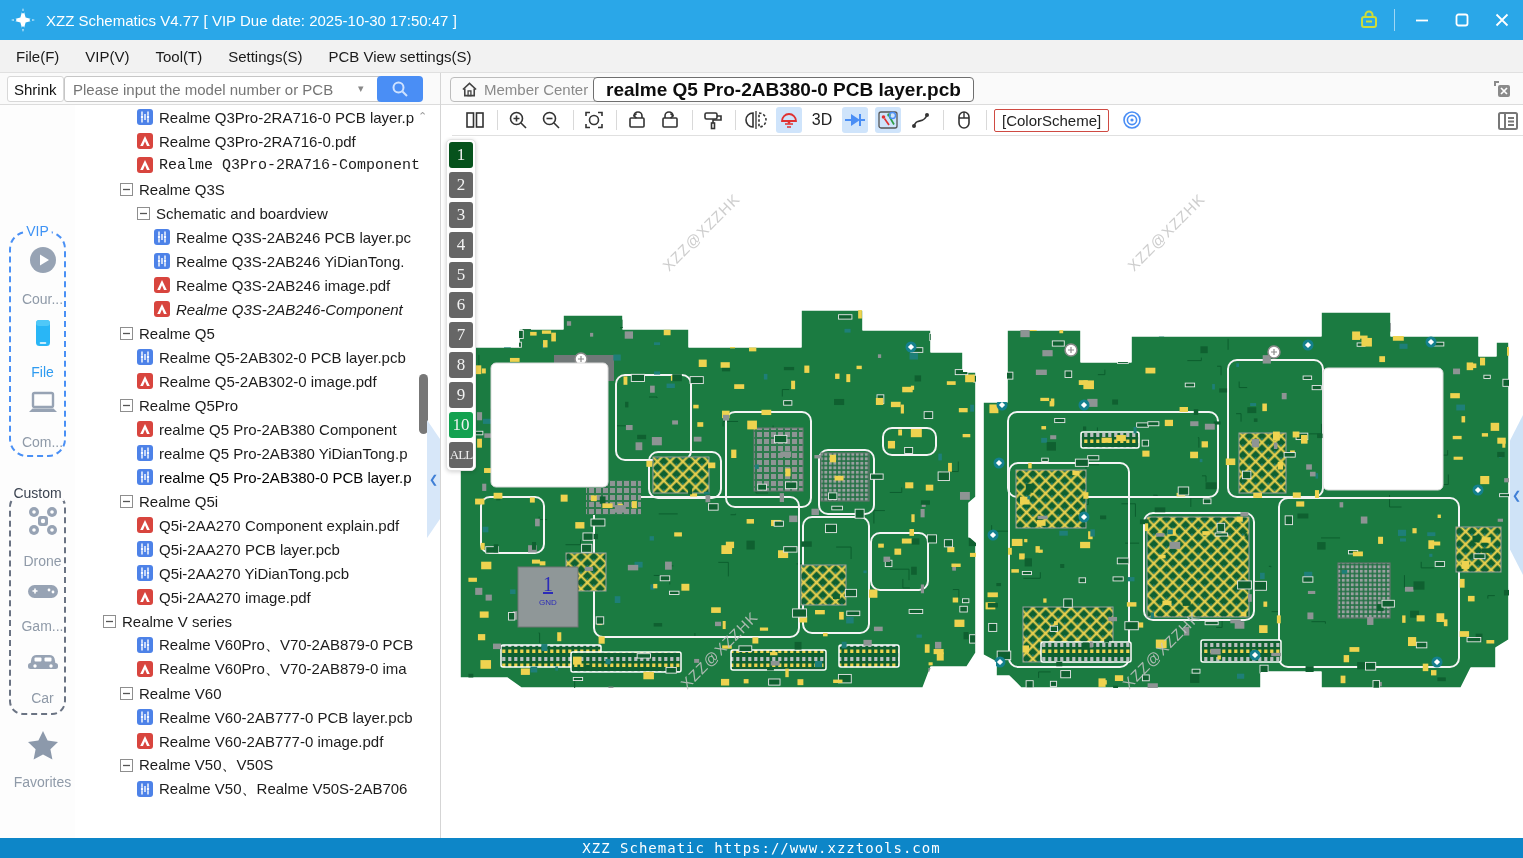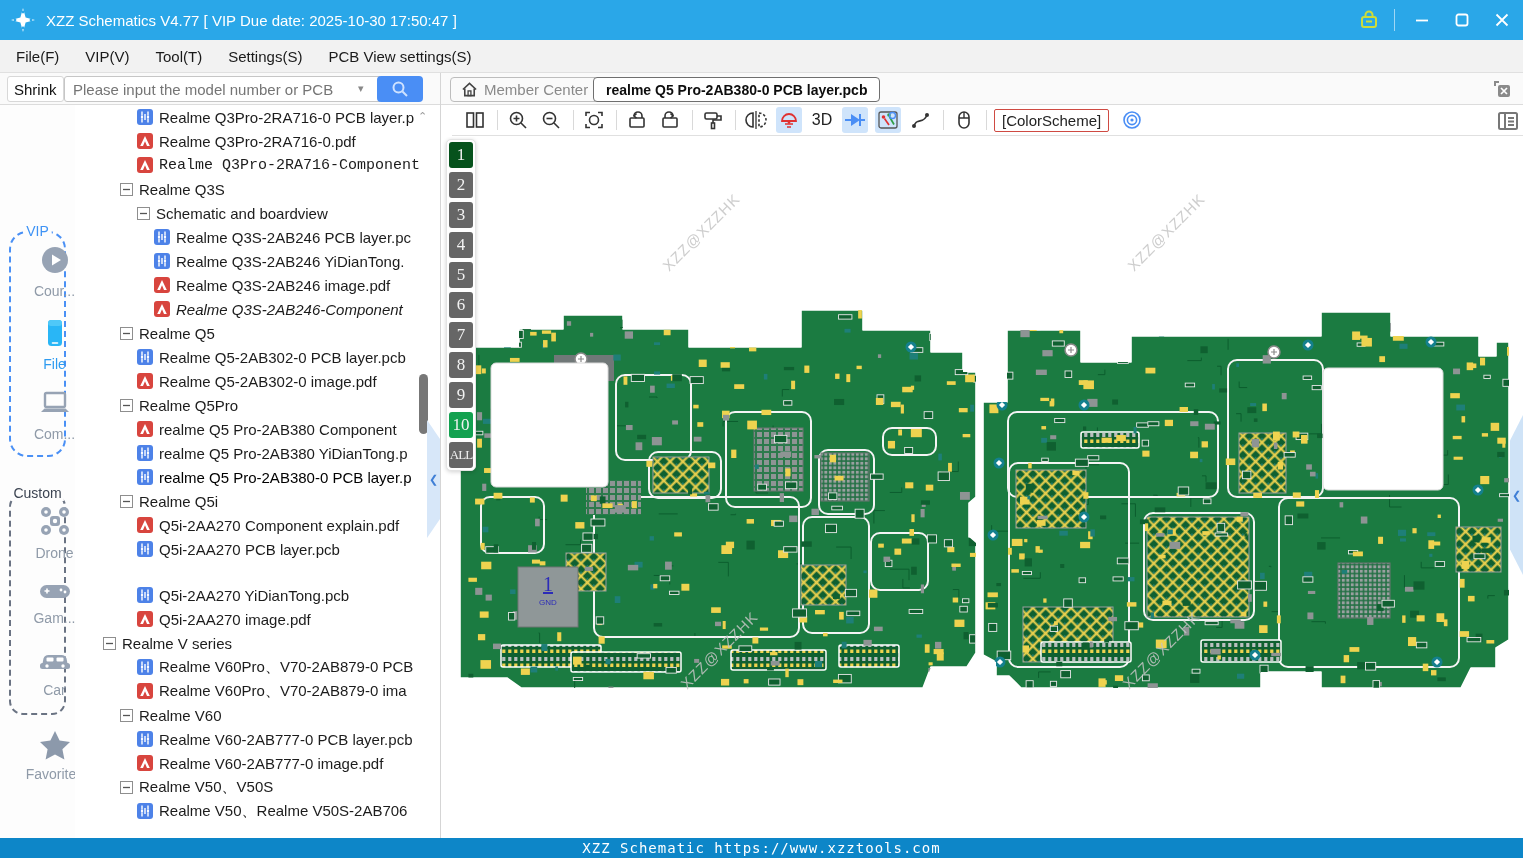--- a/index.html
+++ b/index.html
@@ -19,30 +19,30 @@
   .menubar { position:absolute; left:0; top:40px; width:1523px; height:33px; background:#f2f2f2; border-bottom:1px solid #e0e0e0; display:flex; align-items:center; padding-left:16px; gap:26px; }
   .menu-item { font-size:15px; color:#1a1a1a; }
 
   
   .searchrow { position:absolute; left:0; top:73px; width:1523px; height:32px; background:#fafafa; border-bottom:1px solid #dcdcdc; }
   .shrink-btn { position:absolute; left:7px; top:3px; height:26px; padding:0 6px; font-size:15px; color:#111; background:#fff; border:1px solid #d8d8d8; border-radius:3px; display:flex; align-items:center; }
   .model-input { position:absolute; left:64px; top:3px; width:318px; height:26px; border:1px solid #c6c6c6; border-radius:3px; background:#fff; font-size:15px; color:#9aa0a6; padding:0 24px 0 8px; font-family:"Liberation Sans",sans-serif; }
   .combo-chevron { position:absolute; left:358px; top:9px; color:#888; font-size:11px; pointer-events:none; }
   .search-btn { position:absolute; left:377px; top:3px; width:46px; height:26px; background:#4a8ef5; border-radius:4px; display:flex; align-items:center; justify-content:center; }
   .member-btn { position:absolute; left:450px; top:4px; height:25px; padding:0 10px; border:1px solid #bdbdbd; border-radius:4px; background:#fafafa; display:flex; align-items:center; gap:6px; font-size:15px; color:#8a8a8a; }
-  .doc-tab { position:absolute; left:593px; top:4px; height:25px; padding:0 12px; border:1px solid #6f6f6f; border-radius:4px; background:#fff; display:flex; align-items:center; font-size:14px; font-weight:bold; color:#0d0d0d; }
+  .doc-tab { position:absolute; left:593px; top:4px; height:25px; padding:0 12px; border:1px solid #6f6f6f; border-radius:4px; background:#fff; display:flex; align-items:center; font-size:19px; font-weight:bold; color:#0d0d0d; }
   .closeall { position:absolute; right:10px; top:5px; width:22px; height:22px; }
 
   
   .sidebar { position:absolute; left:0; top:105px; width:75px; height:733px; background:#fdfdfd; }
   .vipbox { position:absolute; left:9px; top:126px; width:57px; height:226px; border:2px dashed #4a90f5; border-radius:18px; }
   .vipbox .grouplabel { position:absolute; top:-10px; left:50%; transform:translateX(-50%); background:#fdfdfd; padding:0 3px; color:#3f93f5; font-size:14px; }
   .custombox { position:absolute; left:9px; top:388px; width:57px; height:222px; border:2px dashed #6a7383; border-radius:14px; }
   .custombox .grouplabel { position:absolute; top:-10px; left:50%; transform:translateX(-50%); background:#fdfdfd; padding:0 2px; color:#3c4452; font-size:14px; }
-  .side-item { position:absolute; left:17px; width:75px; display:flex; flex-direction:column; align-items:center; gap:4px; }
+  .side-item { position:absolute; left:5px; width:75px; display:flex; flex-direction:column; align-items:center; gap:12px; }
   .side-item .lbl { font-size:14px; color:#8f9aa8; white-space:nowrap; }
   .side-item .lbl.blue { color:#2e9bf0; }
 
   
   .tree { position:absolute; left:75px; top:105px; width:365px; height:733px; background:#fff; overflow:hidden; }
   .trow { height:24px; display:flex; align-items:center; gap:6px; white-space:nowrap; font-size:15px; color:#1c1c1c; }
   .trow.sel { color:#000000; }
   .tree-scroll-up { position:absolute; right:13px; top:8px; color:#9a9a9a; font-size:11px; }
   .collapse-handle { position:absolute; left:427px; top:420px; width:13px; height:118px; background:#d7e7f9; clip-path:polygon(0 0,100% 16%,100% 84%,0 100%); display:flex; align-items:center; justify-content:center; color:#3f7fd6; font-size:11px; z-index:5; }
   .expand-handle { position:absolute; left:1510px; top:415px; width:13px; height:160px; background:#cfe3f7; clip-path:polygon(100% 0,0 16%,0 84%,100% 100%); display:flex; align-items:center; justify-content:center; color:#3f7fd6; font-size:11px; z-index:5; }
@@ -399,21 +399,21 @@
         <span style="display:flex">
           <svg width="16" height="16" viewBox="0 0 16 16" style="flex:none">
             <rect width="16" height="16" rx="3" fill="#4d82e8"></rect>
             <path d="M5 2.5v4.2M5 9.3v4.2M11 2.5v4.2M11 9.3v4.2M8 5v6" stroke="#fff" stroke-width="1.4"></path>
             <circle cx="5" cy="8" r="1.2" fill="#fff"></circle>
             <circle cx="11" cy="8" r="1.2" fill="#fff"></circle>
           </svg>
         </span>
         <span>Q5i-2AA270 PCB layer.pcb</span>
       </div>
-      <div class="trow" style="padding-left: 62px; margin-top: 22px;">
+      <div class="trow" style="padding-left: 62px;">
         <span style="display:flex">
           <svg width="16" height="16" viewBox="0 0 16 16" style="flex:none">
             <rect width="16" height="16" rx="3" fill="#4d82e8"></rect>
             <path d="M5 2.5v4.2M5 9.3v4.2M11 2.5v4.2M11 9.3v4.2M8 5v6" stroke="#fff" stroke-width="1.4"></path>
             <circle cx="5" cy="8" r="1.2" fill="#fff"></circle>
             <circle cx="11" cy="8" r="1.2" fill="#fff"></circle>
           </svg>
         </span>
         <span>Q5i-2AA270 YiDianTong.pcb</span>
       </div>

